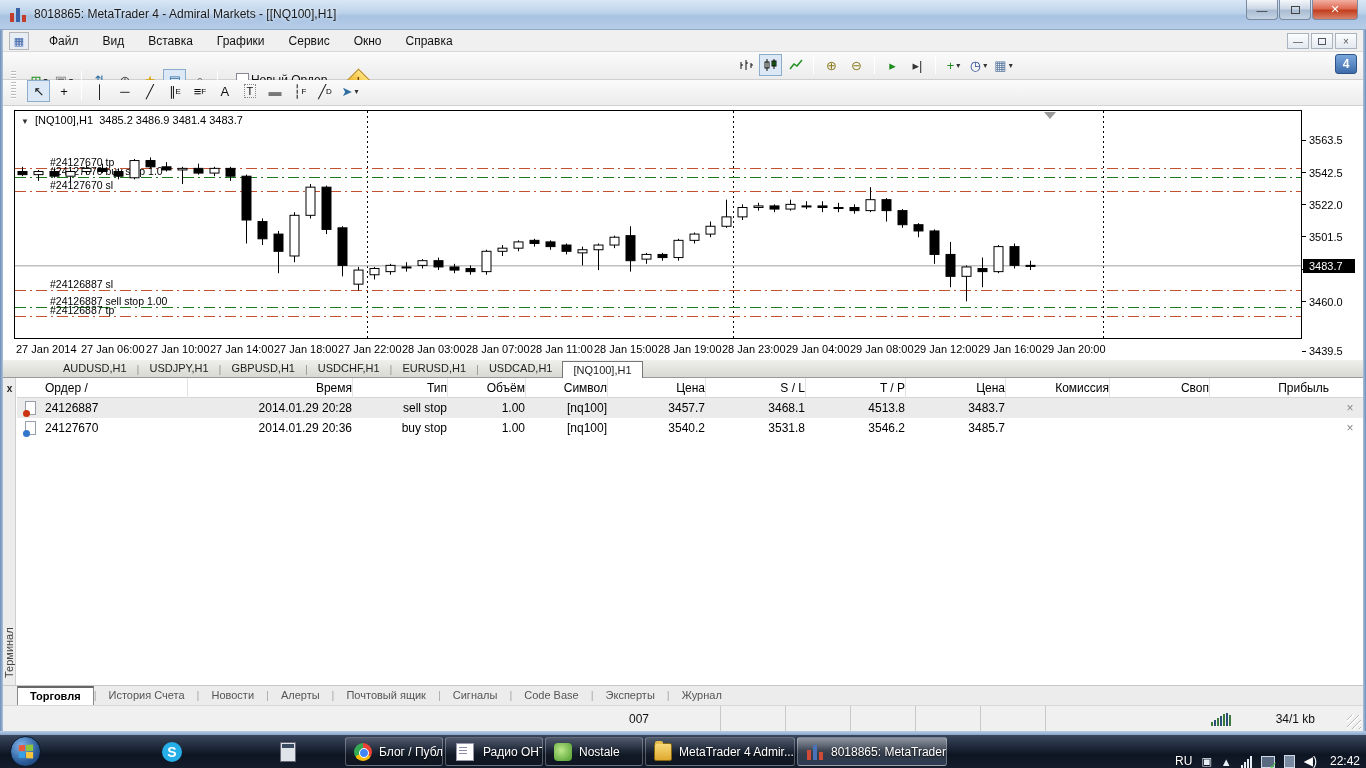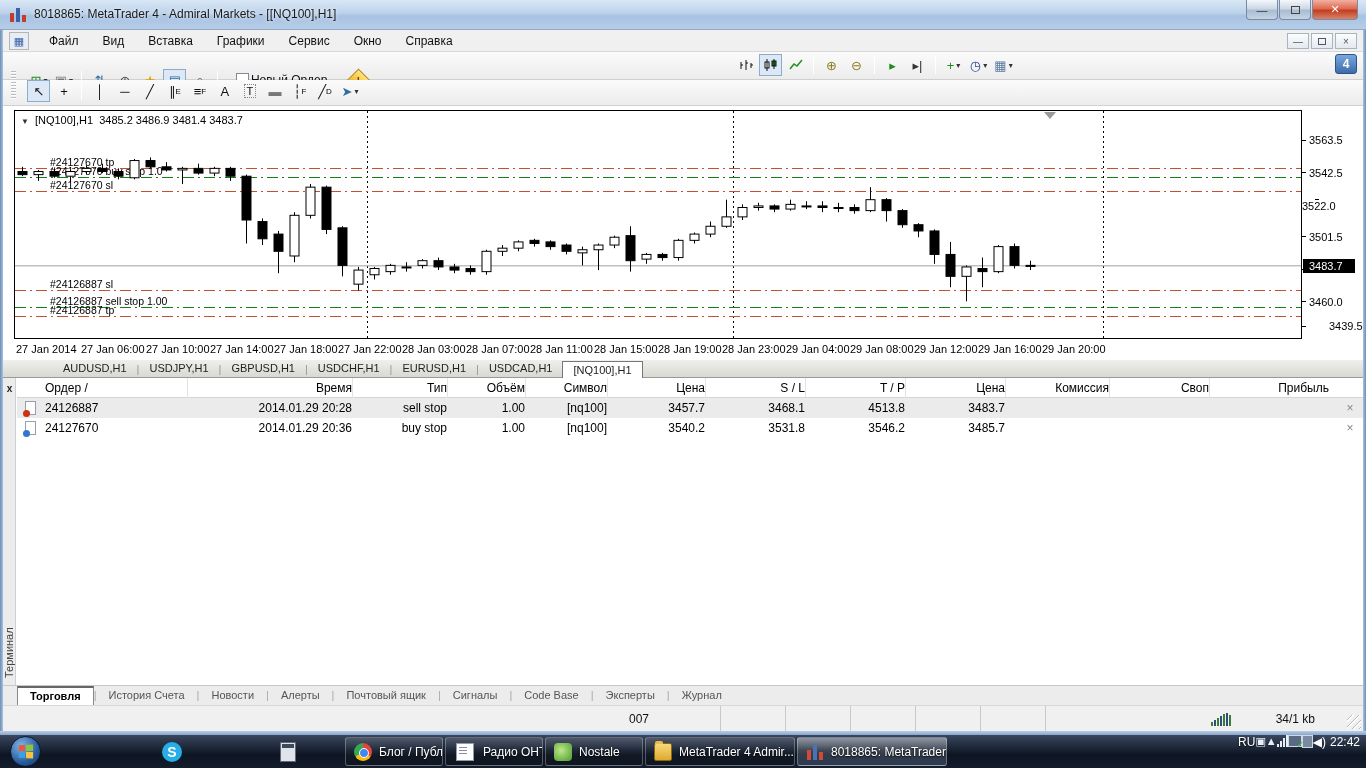--- a/index.html
+++ b/index.html
@@ -156,21 +156,21 @@
   .ticon.chrome-icon:after { content:""; position:absolute; left:5px; top:5px; width:8px; height:8px; border-radius:50%; background:#4285f4; border:1px solid #fff; }
   .ticon.page-icon { background:#fff; width:14px; margin:0 2px; border:1px solid #99a; }
   .ticon.page-icon:after { content:""; position:absolute; left:2px; top:3px; width:8px; height:1px; background:#88a; box-shadow:0 3px 0 #88a,0 6px 0 #88a; }
   .ticon.nostale-icon { background:radial-gradient(circle at 40% 40%,#bde88a,#4a9a2a); border-radius:4px; }
   .ticon.folder-icon { background:linear-gradient(#f7d978,#dfa92f); border-radius:2px; border:1px solid #8a6a10; }
   .ticon.folder-icon:before { content:""; position:absolute; left:0; top:-3px; width:8px; height:3px; background:#e8bf4a; border-radius:2px 2px 0 0; }
   .ticon.mt4-icon i { position:absolute; bottom:1px; width:4px; }
   .ticon.mt4-icon i:nth-child(1){ left:1px; height:10px; background:#d04a38; }
   .ticon.mt4-icon i:nth-child(2){ left:7px; height:15px; background:#4a72b8; }
   .ticon.mt4-icon i:nth-child(3){ left:13px; height:8px; background:#d04a38; }
-  #tray { position:absolute; right:6px; top:0; height:33px; display:flex; align-items:flex-start; color:#fff; }
+  #tray { position:absolute; right:6px; top:0; height:33px; display:flex; align-items:flex-end; gap:9px; color:#fff; }
   #tray .tr-txt { font-size:12px; text-shadow:0 1px 2px #000; }
   #tray .tr-glyph { font-size:11px; color:#e8eef6; }
   #sigbars { display:flex; align-items:flex-end; gap:1px; height:12px; }
   #sigbars i { width:2px; background:#e8eef6; }
   #pc-check { width:14px; height:12px; border:1px solid #cfd8e4; background:#5a6a80; position:relative; }
   #pc-check:after { content:"✓"; position:absolute; right:-4px; bottom:-4px; color:#4ad04a; font-size:10px; font-weight:bold; }
   #clip { width:11px; height:13px; border:1px solid #cfd8e4; background:#7a8aa0; }
   #speaker { font-size:12px; }
   #clock { font-size:12px; margin-left:4px; }
 </style>
@@ -473,37 +473,37 @@
     </div>
     <div id="price-axis">
         <div class="ptick" style="top: 28px;">
           <span class="dash"></span>
           <span>3563.5</span>
         </div>
         <div class="ptick" style="top: 60.8545px;">
           <span class="dash"></span>
           <span>3542.5</span>
         </div>
-        <div class="ptick" style="top: 92.9267px; flex-direction: column;">
+        <div class="ptick" style="top: 92.9267px;">
           <span class="dash"></span>
           <span>3522.0</span>
         </div>
         <div class="ptick" style="top: 124.999px;">
           <span class="dash"></span>
           <span>3501.5</span>
         </div>
         <div class="ptick" style="top: 157.071px;">
           <span class="dash"></span>
           <span>3481.0</span>
         </div>
         <div class="ptick" style="top: 189.926px;">
           <span class="dash"></span>
           <span>3460.0</span>
         </div>
-        <div class="ptick" style="top: 214px; gap: 20px;">
+        <div class="ptick" style="top: 239px;">
           <span class="dash"></span>
           <span>3439.5</span>
         </div>
         <div id="cur-price" style="top: 152.847px;">3483.7</div>
       </div>
     <div id="time-axis">
         <span style="left: 13px;">27 Jan 2014</span>
         <span style="left: 78px;">27 Jan 06:00</span>
         <span style="left: 143px;">27 Jan 10:00</span>
         <span style="left: 207px;">27 Jan 14:00</span>

